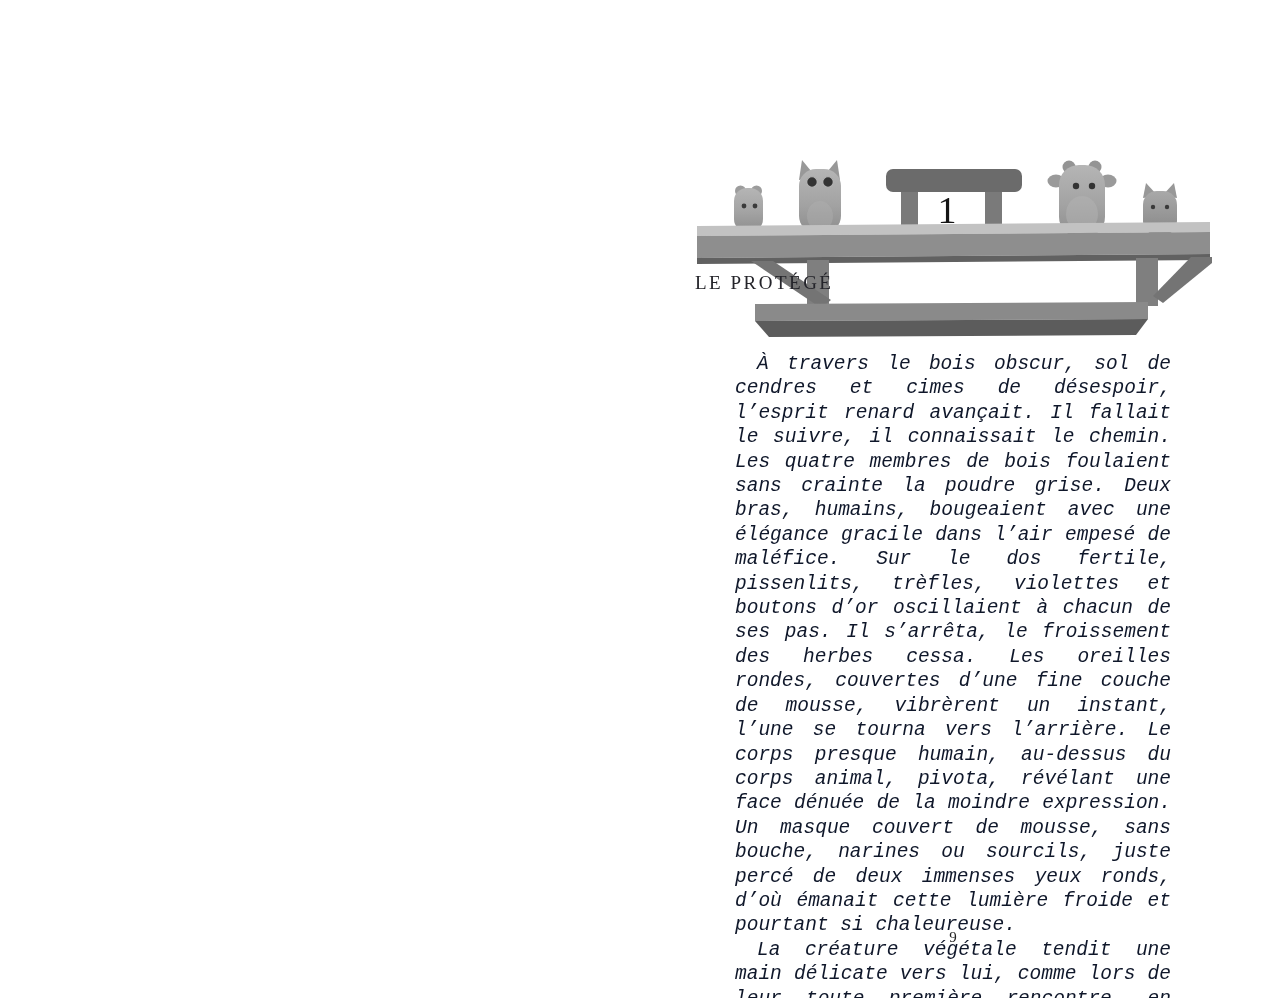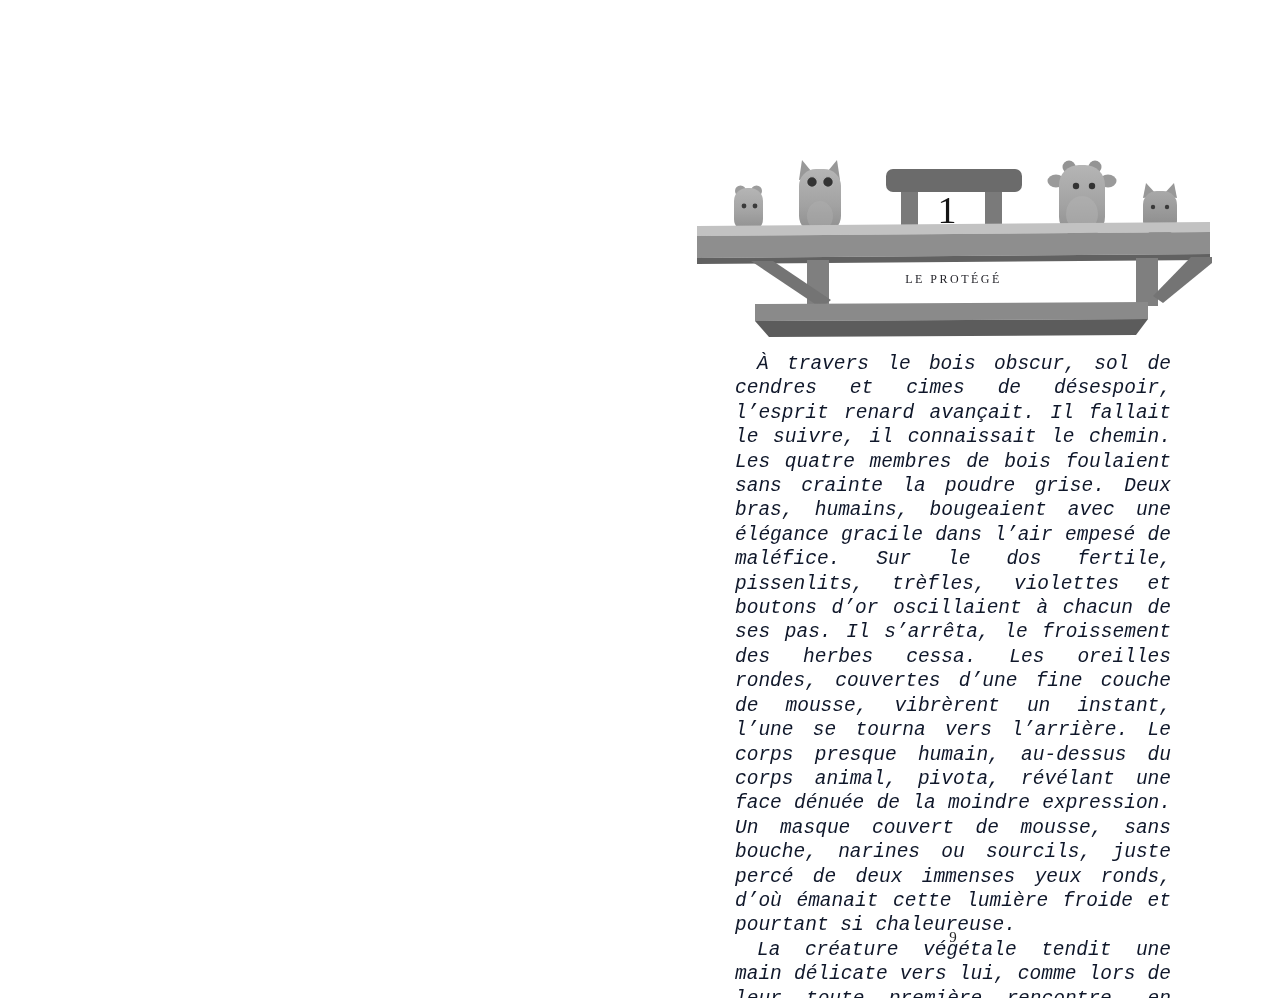--- a/index.html
+++ b/index.html
@@ -11,21 +11,21 @@
   .illustration-wrap { position: absolute; left: 695px; top: 150px; width: 517px; height: 192px; }
   .illustration-wrap svg { display: block; width: 517px; height: 192px; }
 
   .chapter-number {
     position: absolute; left: 897px; top: 190px; width: 100px;
     text-align: center; font-size: 38px; line-height: 40px;
     color: #141414; font-weight: normal;
   }
   .chapter-title {
     position: absolute; left: 695px; top: 272px; width: 517px;
-    text-align: center; font-size: 12px; letter-spacing: 2.5px;
+    text-align: left; font-size: 19px; letter-spacing: 2.5px;
     color: #24242a;
   }
 
   .text-block {
     position: absolute; left: 735px; top: 352px; width: 436px;
     color: #0f172a;
     font-family: Liberation Mono, monospace;
   }
   .text-block p {
     font-style: italic; font-size: 19.5px; line-height: 24.4px;

